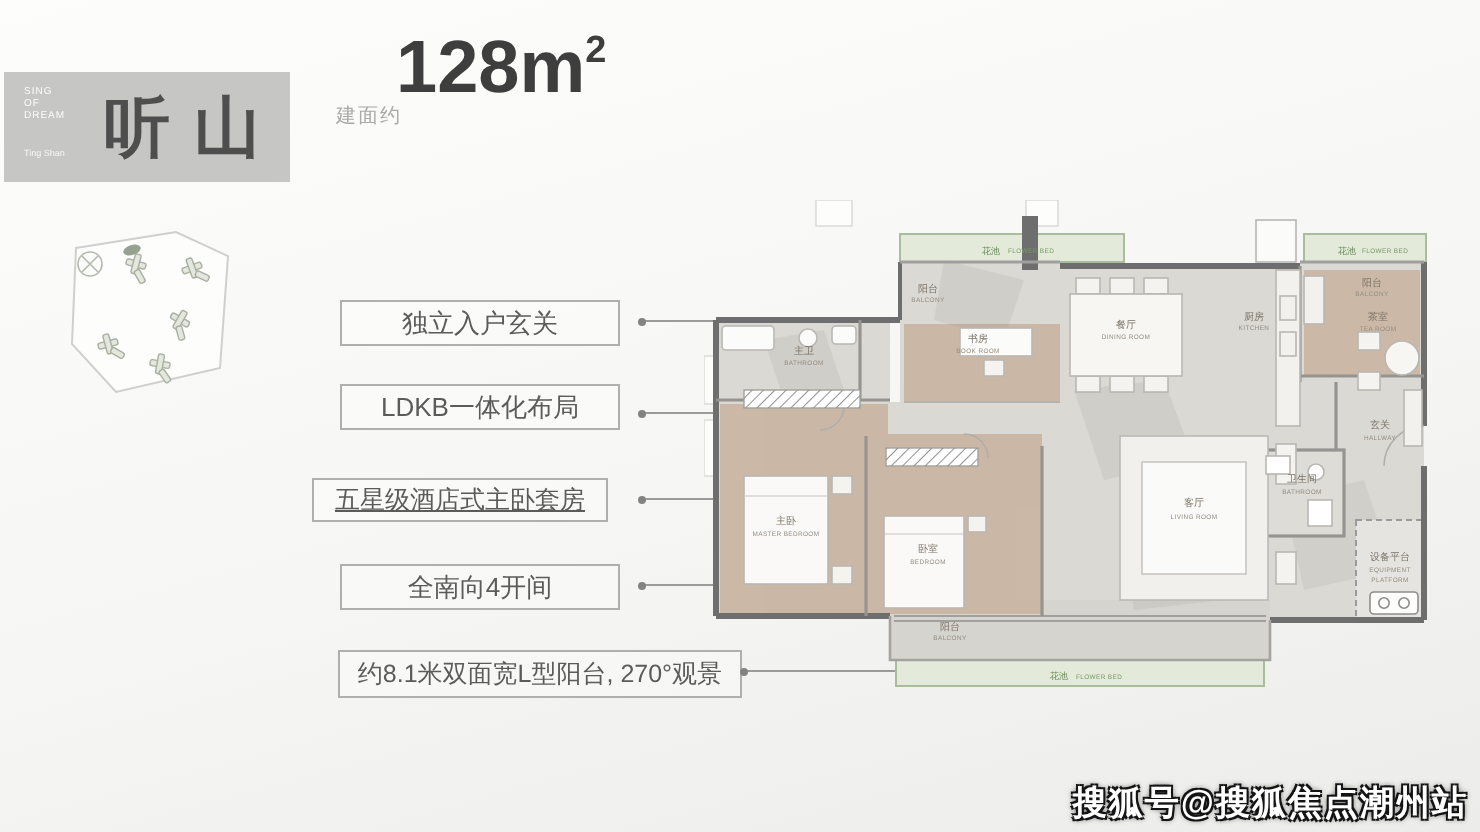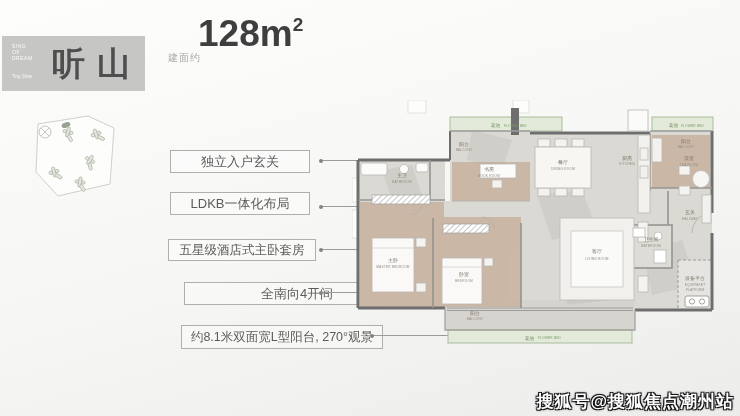--- a/index.html
+++ b/index.html
@@ -23,23 +23,23 @@
 
   
   .sketch{position:absolute;left:28px;top:110px;width:92px;height:92px;}
 
   
   .fbox{position:absolute;border:1px solid #b0afad;color:#5b5b5b;font-size:13px;
         display:flex;align-items:center;justify-content:center;background:rgba(255,255,255,.35);
         white-space:nowrap;}
   .f1{left:170px;top:150px;width:138px;height:21px;}
   .f2{left:170px;top:192px;width:138px;height:21px;}
-  .f3{left:168px;top:239px;width:146px;height:20px;font-size:12.5px;}
-  .f4{left:184px;top:282px;width:138px;height:21px;padding-left:43px;}
-  .f5{left:181px;top:325px;width:200px;height:22px;font-size:12.5px;}
+  .f3{left:156px;top:239px;width:146px;height:20px;font-size:12.5px;text-decoration:underline;}
+  .f4{left:170px;top:282px;width:138px;height:21px;}
+  .f5{left:169px;top:325px;width:200px;height:22px;font-size:12.5px;}
 
   
   .cl{position:absolute;height:1px;background:#9b9b9b;}
   .cl::before,.cl::after{content:'';position:absolute;top:-1.5px;width:4px;height:4px;border-radius:50%;background:#838383;}
   .cl::before{left:-2px;}
   .cl::after{right:-2px;}
   .c1{left:321px;top:160px;width:278px;}
   .c2{left:321px;top:206px;width:190px;}
   .c3{left:321px;top:249px;width:99px;}
   .c4{left:321px;top:292px;width:87px;}

